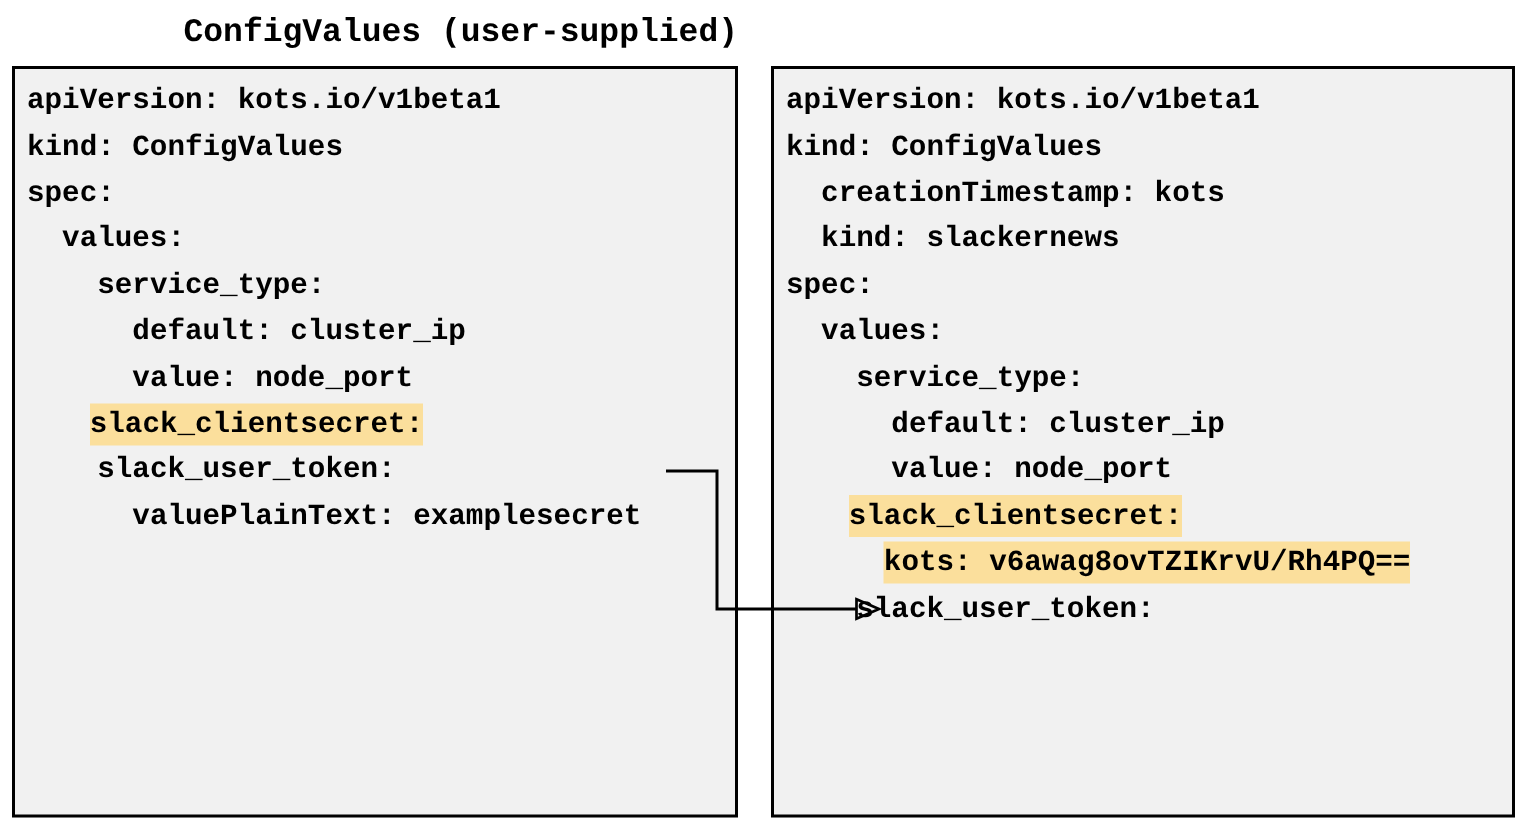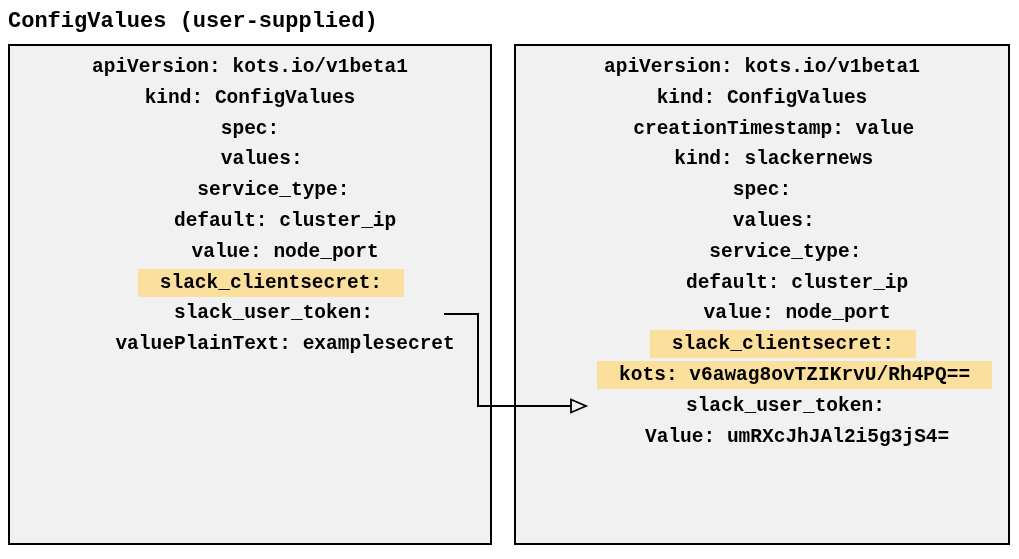--- a/index.html
+++ b/index.html
@@ -20,21 +20,21 @@
     font-family: "Liberation Mono", "DejaVu Sans Mono", monospace;
     color: var(--txt);
     overflow: hidden;
   }
   .panel-title {
     position: absolute;
     top: 8px;
     height: 30px;
     font-size: 22px;
     font-weight: bold;
-    text-align: left;
+    text-align: right;
     line-height: 28px;
     white-space: pre;
   }
   .panel-title.left  { left: 8px;   width: 484px; }
   .panel-title.right { left: 514px; width: 496px; }
   .config-box {
     position: absolute;
     top: 44px;
     height: 501px;
     background: var(--boxfill);
@@ -43,25 +43,24 @@
     overflow: hidden;
   }
   .config-box.left  { left: 8px;   width: 484px; }
   .config-box.right { left: 514px; width: 496px; }
   .line {
     white-space: pre;
     font-size: 19.5px;
     font-weight: bold;
     line-height: 30.8px;
     height: 30.8px;
-    text-align: center;
   }
   .txt.hl {
     background: var(--hl);
-    padding: 3px 22px;
+    padding: 3px 0;
     margin-left: -5px;
   }
   .arrow-overlay {
     position: absolute;
     left: 0;
     top: 0;
     pointer-events: none;
   }
 </style>
 </head>
@@ -81,31 +80,31 @@
       <div class="line"><span class="ind">      </span><span class="txt">default: cluster_ip</span></div>
       <div class="line"><span class="ind">      </span><span class="txt">value: node_port</span></div>
       <div class="line"><span class="ind">    </span><span class="txt hl">slack_clientsecret:</span></div>
       <div class="line"><span class="ind">    </span><span class="txt">slack_user_token:</span></div>
       <div class="line"><span class="ind">      </span><span class="txt">valuePlainText: examplesecret</span></div>
     </div>
 
   <div class="config-box right">
       <div class="line"><span class="ind"></span><span class="txt">apiVersion: kots.io/v1beta1</span></div>
       <div class="line"><span class="ind"></span><span class="txt">kind: ConfigValues</span></div>
-      <div class="line"><span class="ind">  </span><span class="txt">creationTimestamp: value</span></div>
+      <div class="line"><span class="ind">  </span><span class="txt">creationTimestamp: kots</span></div>
       <div class="line"><span class="ind">  </span><span class="txt">kind: slackernews</span></div>
       <div class="line"><span class="ind"></span><span class="txt">spec:</span></div>
       <div class="line"><span class="ind">  </span><span class="txt">values:</span></div>
       <div class="line"><span class="ind">    </span><span class="txt">service_type:</span></div>
       <div class="line"><span class="ind">      </span><span class="txt">default: cluster_ip</span></div>
       <div class="line"><span class="ind">      </span><span class="txt">value: node_port</span></div>
       <div class="line"><span class="ind">    </span><span class="txt hl">slack_clientsecret:</span></div>
       <div class="line"><span class="ind">      </span><span class="txt hl">kots: v6awag8ovTZIKrvU/Rh4PQ==</span></div>
       <div class="line"><span class="ind">    </span><span class="txt">slack_user_token:</span></div>
-      <div class="line"><span class="ind">      </span><span class="txt">Value: umRXcJhJAl2i5g3jS4=</span></div>
+      <div class="line"><span class="ind">      </span></div>
     </div>
 
   <svg class="arrow-overlay" width="1019" height="559" viewBox="0 0 1019 559">
     <path d="M 444 314 H 478 V 406 H 571" fill="none" stroke="var(--arrow)" stroke-width="2"></path>
     <path d="M 571 399.5 L 586 406 L 571 412.5 Z" fill="none" stroke="var(--arrow)" stroke-width="1.8" stroke-linejoin="miter"></path>
   </svg>
 
 </div>
 
 </body></html>

